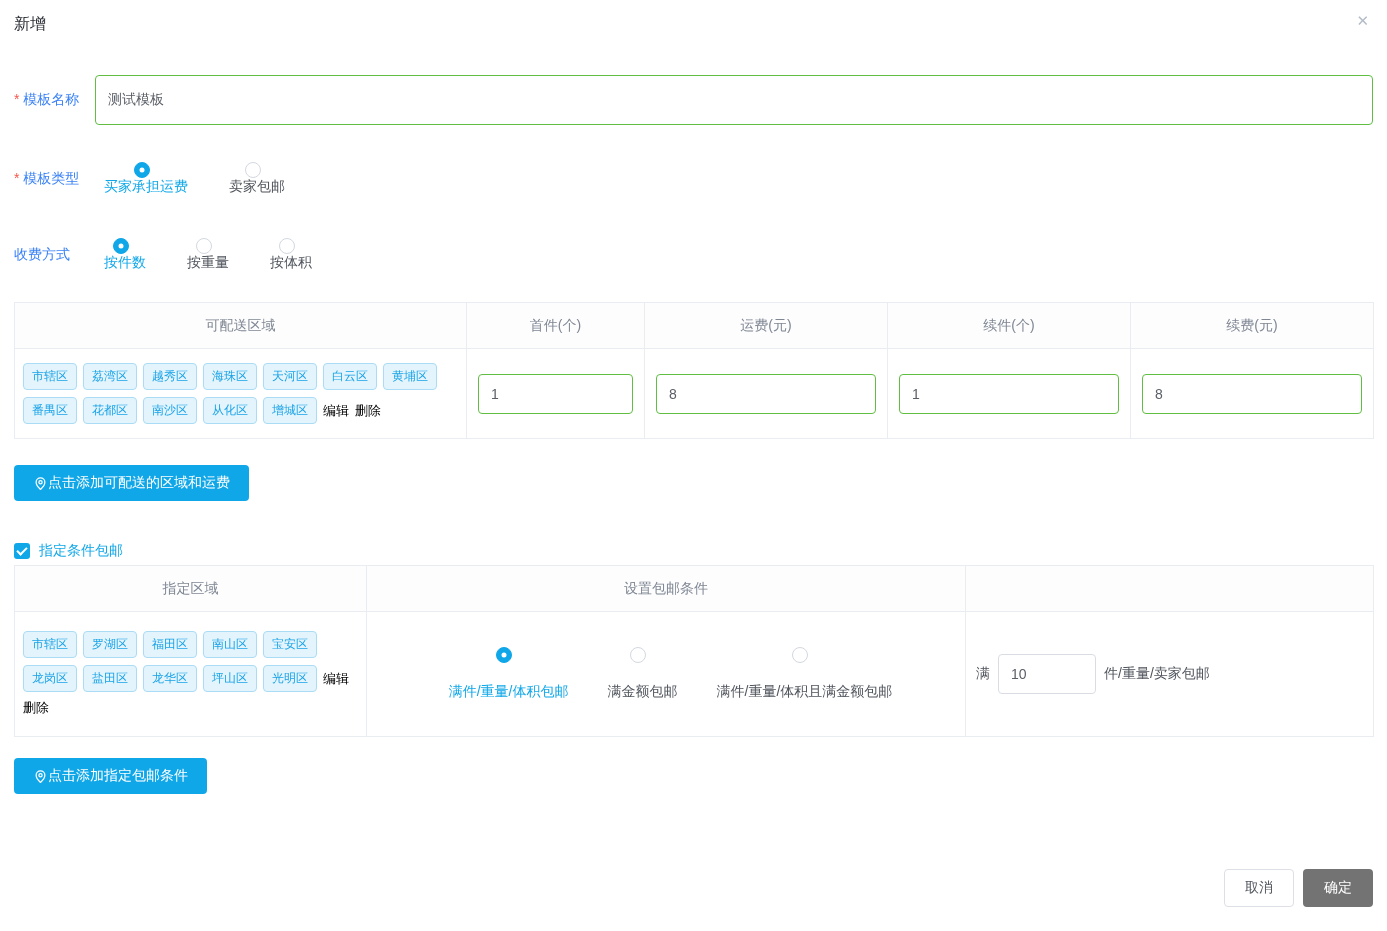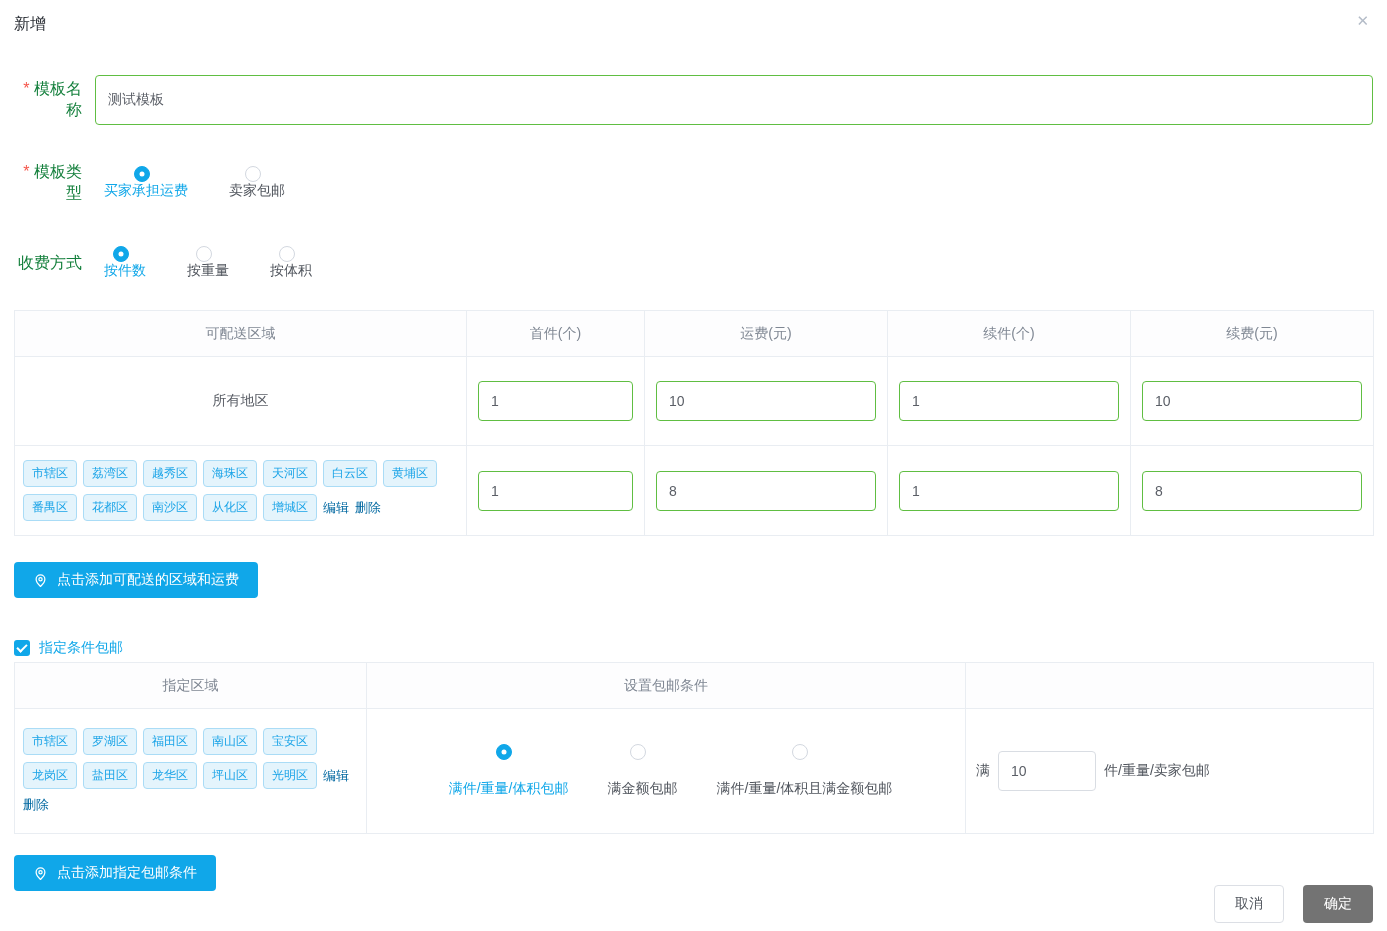--- a/index.html
+++ b/index.html
@@ -7,21 +7,21 @@
     font-family: "Liberation Sans", "DejaVu Sans", sans-serif; }
   .page { position: relative; width: 1387px; height: 931px; padding: 14px; overflow: hidden; }
 
   .dialog-title { font-size: 16px; font-weight: 500; color: #2b2f36; }
   .close-x { position: absolute; top: 12px; right: 18px; font-size: 15px; color: #b4bcc8; cursor: pointer; }
 
   .form-row { display: flex; align-items: center; }
   .row-name   { margin-top: 40px; }
   .row-type   { margin-top: 37px; }
   .row-charge { margin-top: 42px; }
-  .form-label { width: 68px; min-width: 68px; text-align: right; font-size: 16px; color: #15803d; margin-right: 13px; }
+  .form-label { width: 68px; min-width: 68px; text-align: left; font-size: 14px; color: #3b82f6; margin-right: 13px; }
   .req::before { content: "* "; color: #f5554a; }
   .name-input { flex: 1; height: 50px; border: 1px solid #60be42; border-radius: 4px;
     padding: 0 12px; font-size: 14px; color: #5a5e66; outline: none;
     font-family: "Liberation Sans", "DejaVu Sans", sans-serif; }
 
   .radio { display: inline-flex; align-items: center; margin-right: 32px; cursor: pointer; flex-direction: column; }
   .radio-ind { width: 16px; height: 16px; border: 1px solid #d3d8e0; border-radius: 50%;
     background: #fff; position: relative; flex: none; }
   .radio-ind.checked { background: #10a7e9; border-color: #10a7e9; }
   .radio-ind.checked::after { content: ""; position: absolute; left: 50%; top: 50%;
@@ -42,23 +42,23 @@
   .num-input { width: 100%; height: 40px; border: 1px solid #60be42; border-radius: 4px;
     padding: 0 12px; font-size: 14px; color: #5a5e66; outline: none;
     font-family: "Liberation Sans", "DejaVu Sans", sans-serif; }
 
   .tags-cell { padding: 8px; }
   .tags-wrap { display: flex; flex-wrap: wrap; align-items: center;
     gap: 7px 6px; }
   .tag { display: inline-block; width: 54px; padding: 4px 0; text-align: center;
     background: #e4f4fc; border: 1px solid #aadcf6; border-radius: 4px;
     font-size: 12px; color: #19a3e7; }
-  .link { font-size: 13px; color: #0369a1; cursor: pointer; white-space: nowrap; }
-
-  .add-btn { display: inline-flex; align-items: center; gap: 9px; height: 36px;
+  .link { font-size: 13px; color: #000000; cursor: pointer; white-space: nowrap; }
+
+  .add-btn { display: inline-flex; align-items: center; height: 36px;
     padding: 0 19px; background: #10a7e9; color: #fff; border: none; border-radius: 4px;
     font-size: 14px; cursor: pointer; font-family: "Liberation Sans", "DejaVu Sans", sans-serif; }
   .btn1 { margin-top: 26px; }
   .btn2 { margin-top: 21px; }
   .pin-svg { width: 15px; height: 15px; display: block; }
 
   .check-row { display: flex; align-items: center; margin-top: 41px; }
   .checkbox { width: 16px; height: 16px; border-radius: 3px; background: #10a7e9; position: relative;
     flex: none; cursor: pointer; }
   .checkbox::after { content: ""; position: absolute; left: 3px; top: 4px; width: 8px; height: 4px;
@@ -70,21 +70,21 @@
   .cond-radios .radio { margin-right: 30px; gap: 20px; }
   .cond-radios .radio:last-child { margin-right: 0; }
 
   .thresh-cell { text-align: left; padding-left: 10px; }
   .thresh-wrap { display: flex; align-items: center; }
   .thresh-label { font-size: 14px; color: #50555d; }
   .thresh-input { width: 98px; height: 40px; border: 1px solid #d9dde3; border-radius: 4px;
     margin: 0 8px; padding: 0 12px; font-size: 14px; color: #5a5e66; outline: none;
     font-family: "Liberation Sans", "DejaVu Sans", sans-serif; }
 
-  .footer { position: absolute; right: 14px; bottom: 8px; display: flex; gap: 19px; }
+  .footer { position: absolute; right: 14px; bottom: 24px; display: flex; gap: 9px; }
   .btn-cancel { width: 70px; height: 38px; background: #fff; border: 1px solid #dcdfe5;
     border-radius: 4px; font-size: 14px; color: #50555d; cursor: pointer;
     font-family: "Liberation Sans", "DejaVu Sans", sans-serif; }
   .btn-confirm { width: 70px; height: 38px; background: #737373; border: none;
     border-radius: 4px; font-size: 14px; color: #fff; cursor: pointer;
     font-family: "Liberation Sans", "DejaVu Sans", sans-serif; }
 </style>
 </head>
 <body>
 
@@ -138,27 +138,20 @@
         <col style="width:243px">
         <col style="width:243px">
       </colgroup>
     <tbody>
         <tr>
       <th>可配送区域</th>
       <th>首件(个)</th>
       <th>运费(元)</th>
       <th>续件(个)</th>
       <th>续费(元)</th>
-    </tr>
-    <tr class="r-tall">
-      <td>所有地区</td>
-      <td class="cell-input-wrap"><input class="num-input" value="1" style=""></td>
-      <td class="cell-input-wrap"><input class="num-input" value="10" style=""></td>
-      <td class="cell-input-wrap"><input class="num-input" value="1" style=""></td>
-      <td class="cell-input-wrap"><input class="num-input" value="10" style=""></td>
     </tr>
     <tr class="r-tall2">
       <td class="tags-cell">
         <div class="tags-wrap">
           <span class="tag">市辖区</span>
               <span class="tag">荔湾区</span>
               <span class="tag">越秀区</span>
               <span class="tag">海珠区</span>
               <span class="tag">天河区</span>
               <span class="tag">白云区</span>

